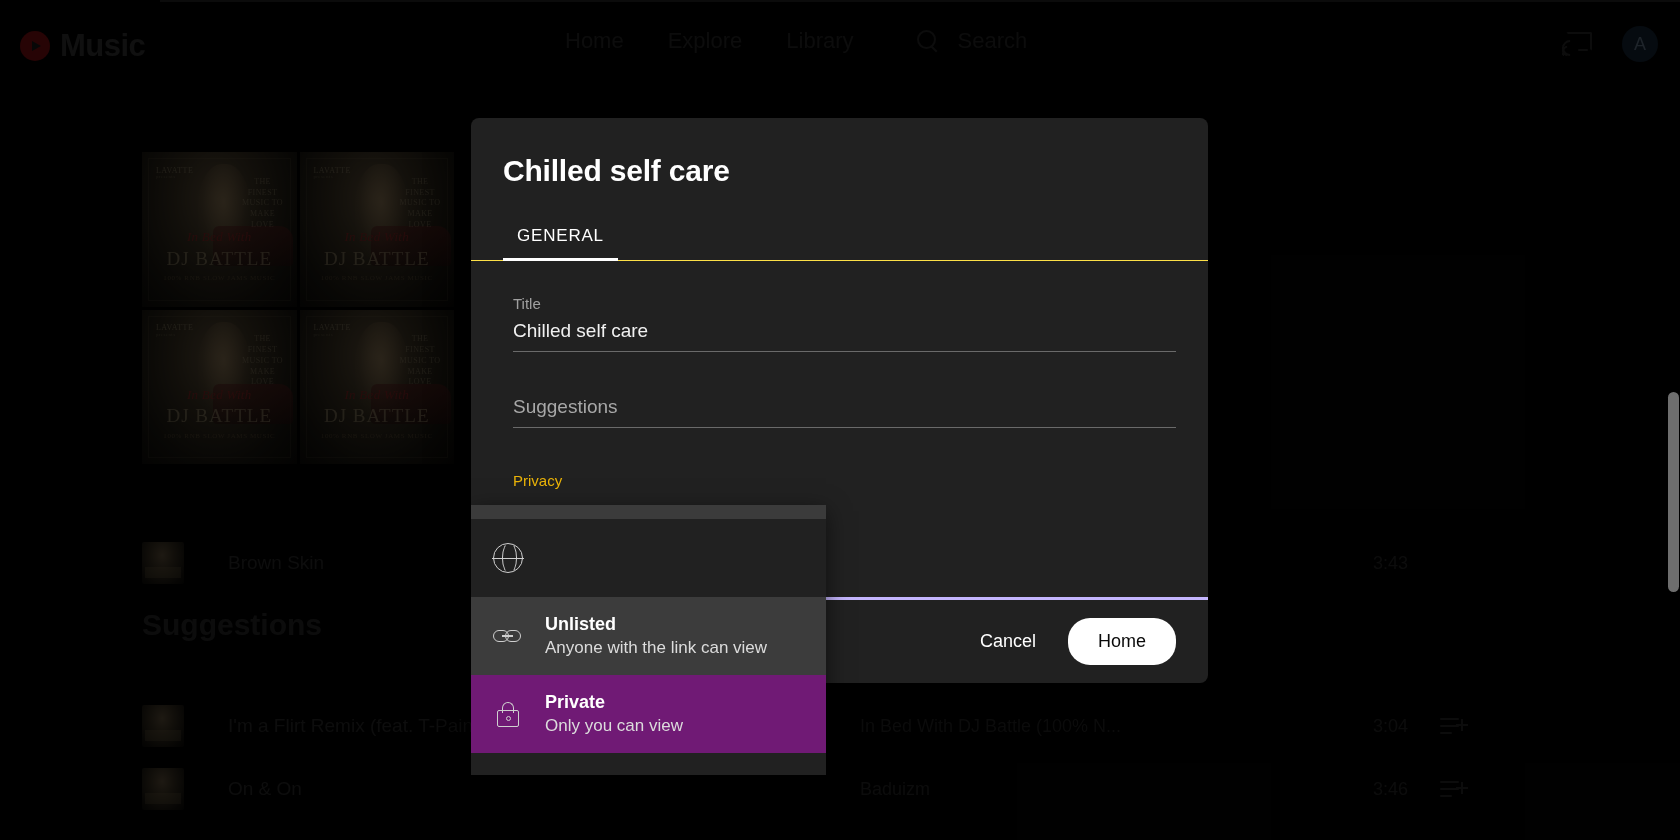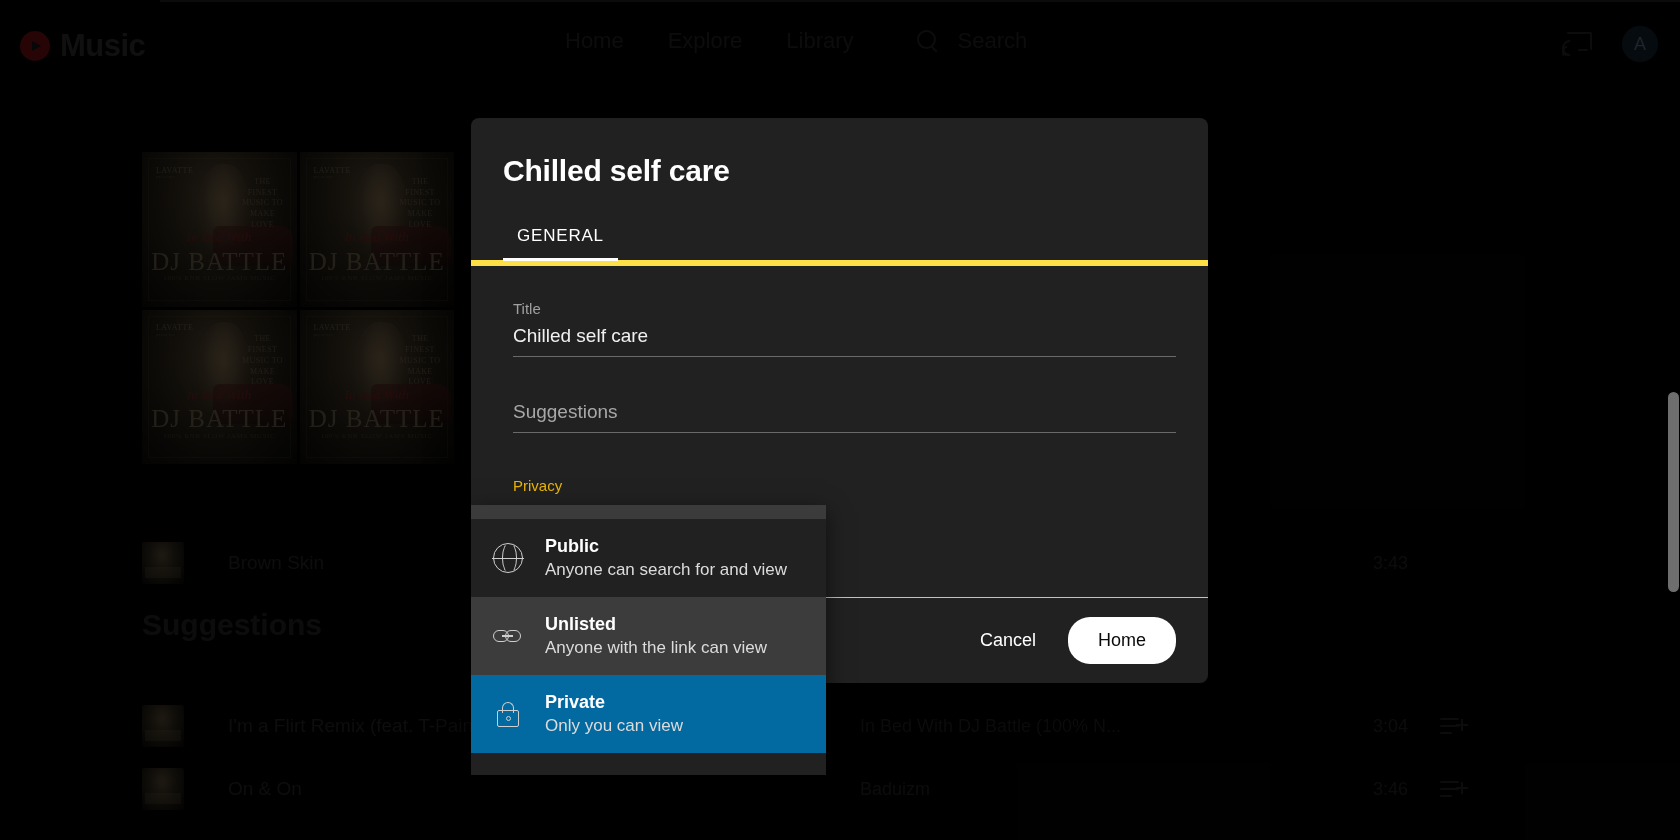--- a/index.html
+++ b/index.html
@@ -120,21 +120,21 @@
   }
   .art-tile .script {
     position: absolute; left: 12%; top: 50%; width: 76%;
     font-family: "Liberation Serif", serif; font-style: italic;
     font-size: 13px; color: rgba(150,40,40,0.85); text-align: center;
     letter-spacing: 0.3px;
   }
   .art-tile .bigtitle {
     position: absolute; left: 4%; top: 62%; width: 92%;
     font-family: "Liberation Serif", serif;
-    font-size: 25px; color: rgba(195,178,140,0.55); text-align: center;
+    font-size: 19px; color: rgba(195,178,140,0.55); text-align: center;
     letter-spacing: 1px; white-space: nowrap;
   }
   .art-tile .subtitle {
     position: absolute; left: 6%; top: 79%; width: 88%;
     font-family: "Liberation Serif", serif;
     font-size: 7px; color: rgba(165,140,100,0.35); text-align: center;
     letter-spacing: 0.6px; white-space: nowrap;
   }
   .art-tile .brand {
     position: absolute; left: 9%; top: 9%;
@@ -216,21 +216,21 @@
     box-shadow: 0 10px 40px rgba(0,0,0,0.6);
     display: flex; flex-direction: column;
   }
   .dialog-title {
     font-size: 30px; font-weight: 700; color: #fff;
     padding: 36px 0 0 32px; letter-spacing: -0.2px;
   }
   .tabs {
     display: flex; align-items: flex-end; gap: 4px;
     padding-left: 32px; margin-top: 28px;
-    border-bottom: 6px solid #fde047;
+    border-bottom: 1px solid #fde047;
   }
   .tab {
     font-size: 17px; letter-spacing: 0.8px; color: #909090;
     padding: 10px 14px 14px 14px; position: relative;
   }
   .tab.active { color: #fff; font-weight: 500; }
   .tab.active::after {
     content: ""; position: absolute; left: 0; right: 0; bottom: -1px;
     height: 3px; background: #fff;
   }
@@ -242,21 +242,21 @@
   .field-value {
     font-size: 19px; color: #f1f1f1; padding-bottom: 9px;
     border-bottom: 1px solid #6a6a6a;
   }
   .field-placeholder {
     font-size: 19px; color: #a8a8a8; padding-bottom: 9px;
     border-bottom: 1px solid #6a6a6a;
   }
   .privacy-label { font-size: 15px; color: #eab308; }
   .dialog-footer {
-    height: 86px; border-top: 1px solid #c4b5fd;
+    height: 86px; border-top: 3px solid #c4b5fd;
     display: flex; align-items: center; justify-content: flex-end;
     padding-right: 32px; gap: 10px;
   }
   .btn-cancel {
     font-size: 18px; color: #fff; background: transparent; border: none;
     padding: 12px 22px; border-radius: 20px; font-family: inherit;
   }
   .btn-save {
     font-size: 18px; font-weight: 500; color: #0a0a0a; background: #fff;
     border: none; padding: 13px 30px; border-radius: 22px; font-family: inherit;
@@ -271,21 +271,21 @@
     box-shadow: 0 6px 22px rgba(0,0,0,0.55);
     overflow: hidden;
   }
   .dropdown-cap { height: 14px; background: #3b3b3b; }
   .dd-item {
     display: flex; align-items: center; gap: 22px;
     padding: 0 0 0 22px; height: 78px;
   }
   .dd-item.hl-1 { background: #212121; }
   .dd-item.hl-2 { background: #3c3c3c; }
-  .dd-item.hl-3 { background: #0369a1; }
+  .dd-item.hl-3 { background: #701a75; }
   .dd-icon { width: 30px; height: 30px; flex: 0 0 30px; position: relative; }
   .dd-text-title {
     font-size: 18px; font-weight: 700; color: #fff; line-height: 1.35;
   }
   .dd-text-sub {
     font-size: 17px; color: #dcdcdc; line-height: 1.35; white-space: nowrap;
   }
 
   
   .ic-globe { border: 1.8px solid #cfcfcf; border-radius: 50%; }
@@ -476,24 +476,20 @@
       <button class="btn-cancel">Cancel</button>
       <button class="btn-save">Home</button>
     </div>
   </div>
 
   <div class="dropdown">
     <div class="dropdown-cap"></div>
 
     <div class="dd-item hl-1">
       <span class="dd-icon ic-globe"></span>
-      <span>
-        <span class="dd-text-title">Public</span><br>
-        <span class="dd-text-sub">Anyone can search for and view</span>
-      </span>
     </div>
 
     <div class="dd-item hl-2">
       <span class="dd-icon ic-link">
         <span class="lk lk1"></span>
           <span class="lk lk2"></span>
           <span class="bar"></span>
       </span>
       <span>
         <span class="dd-text-title">Unlisted</span><br>

